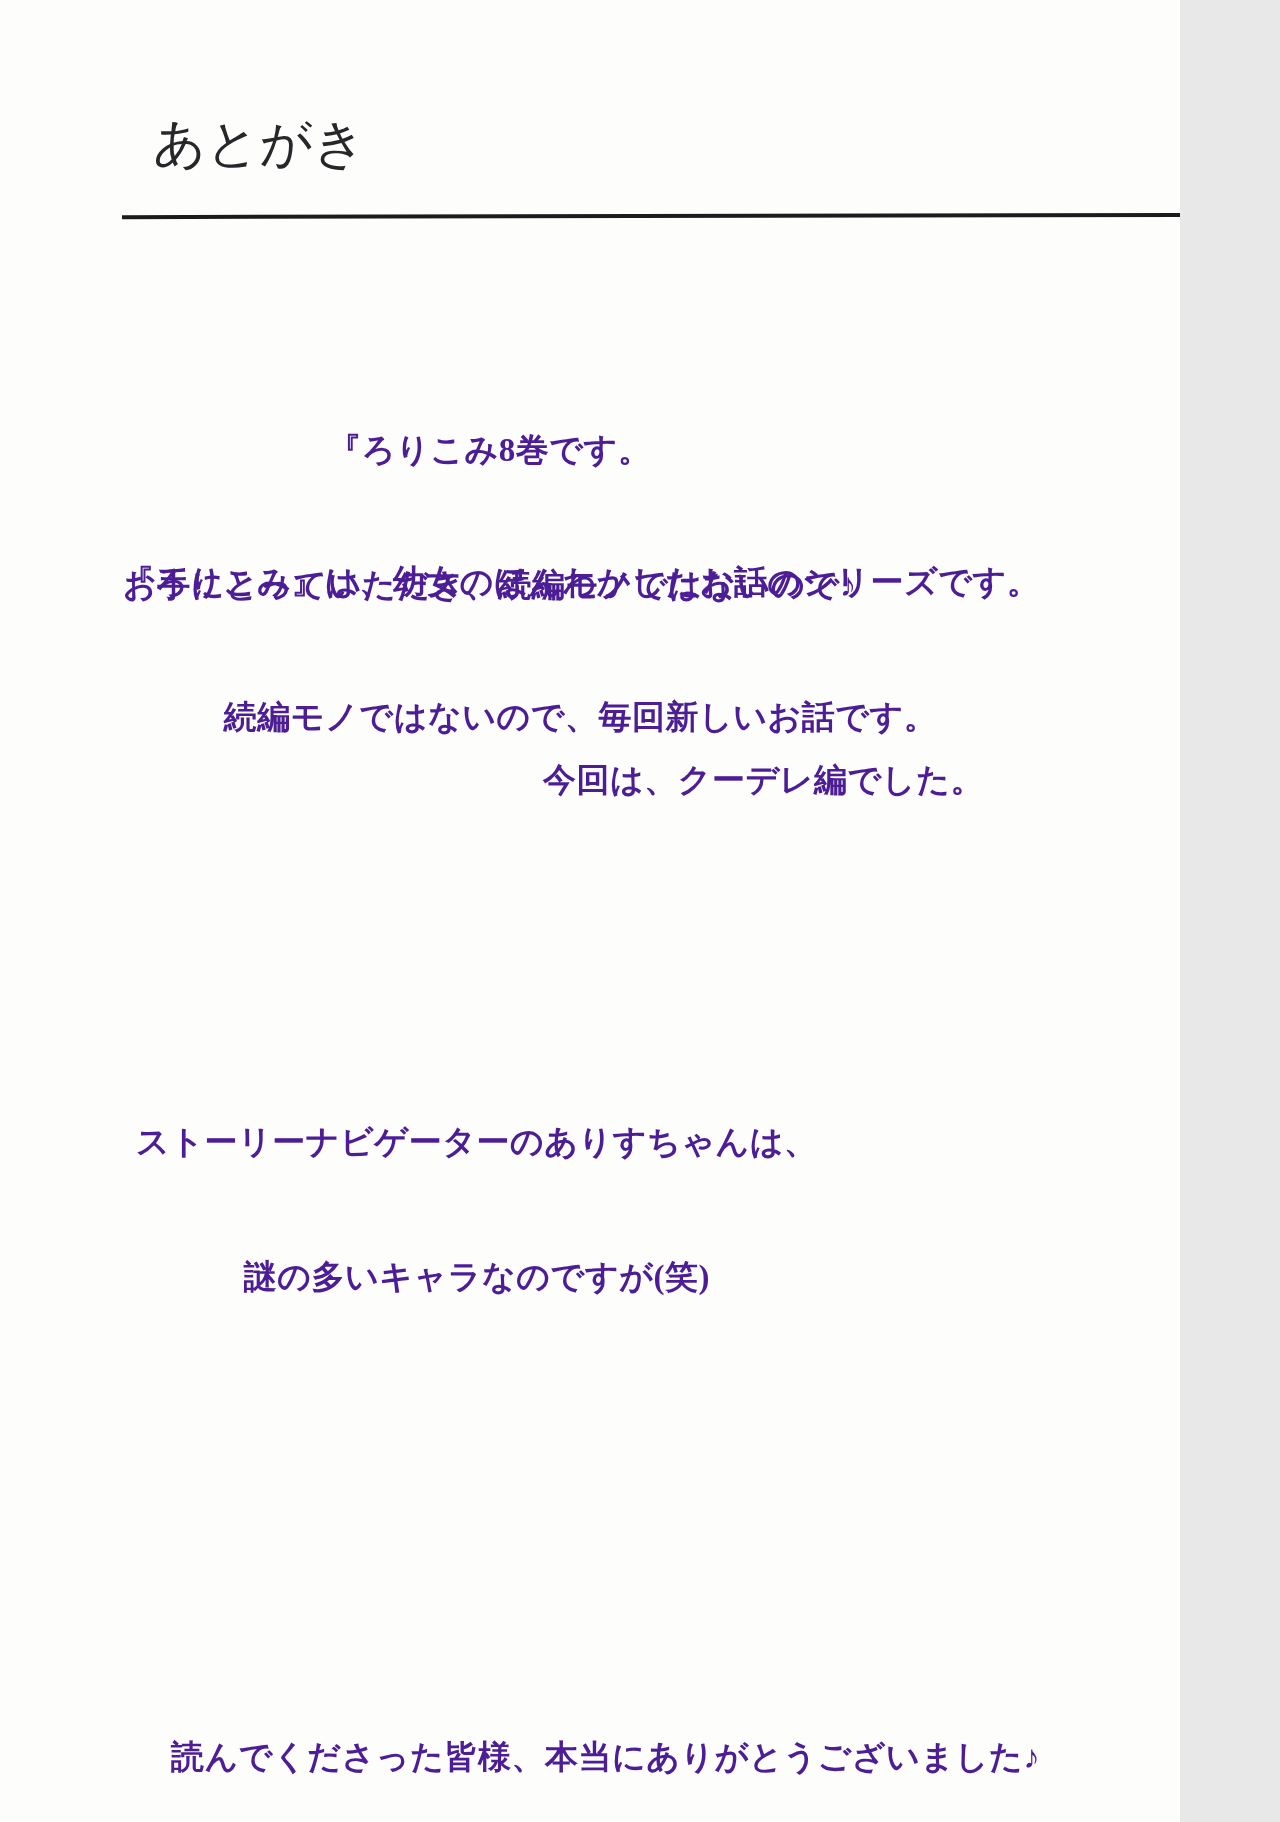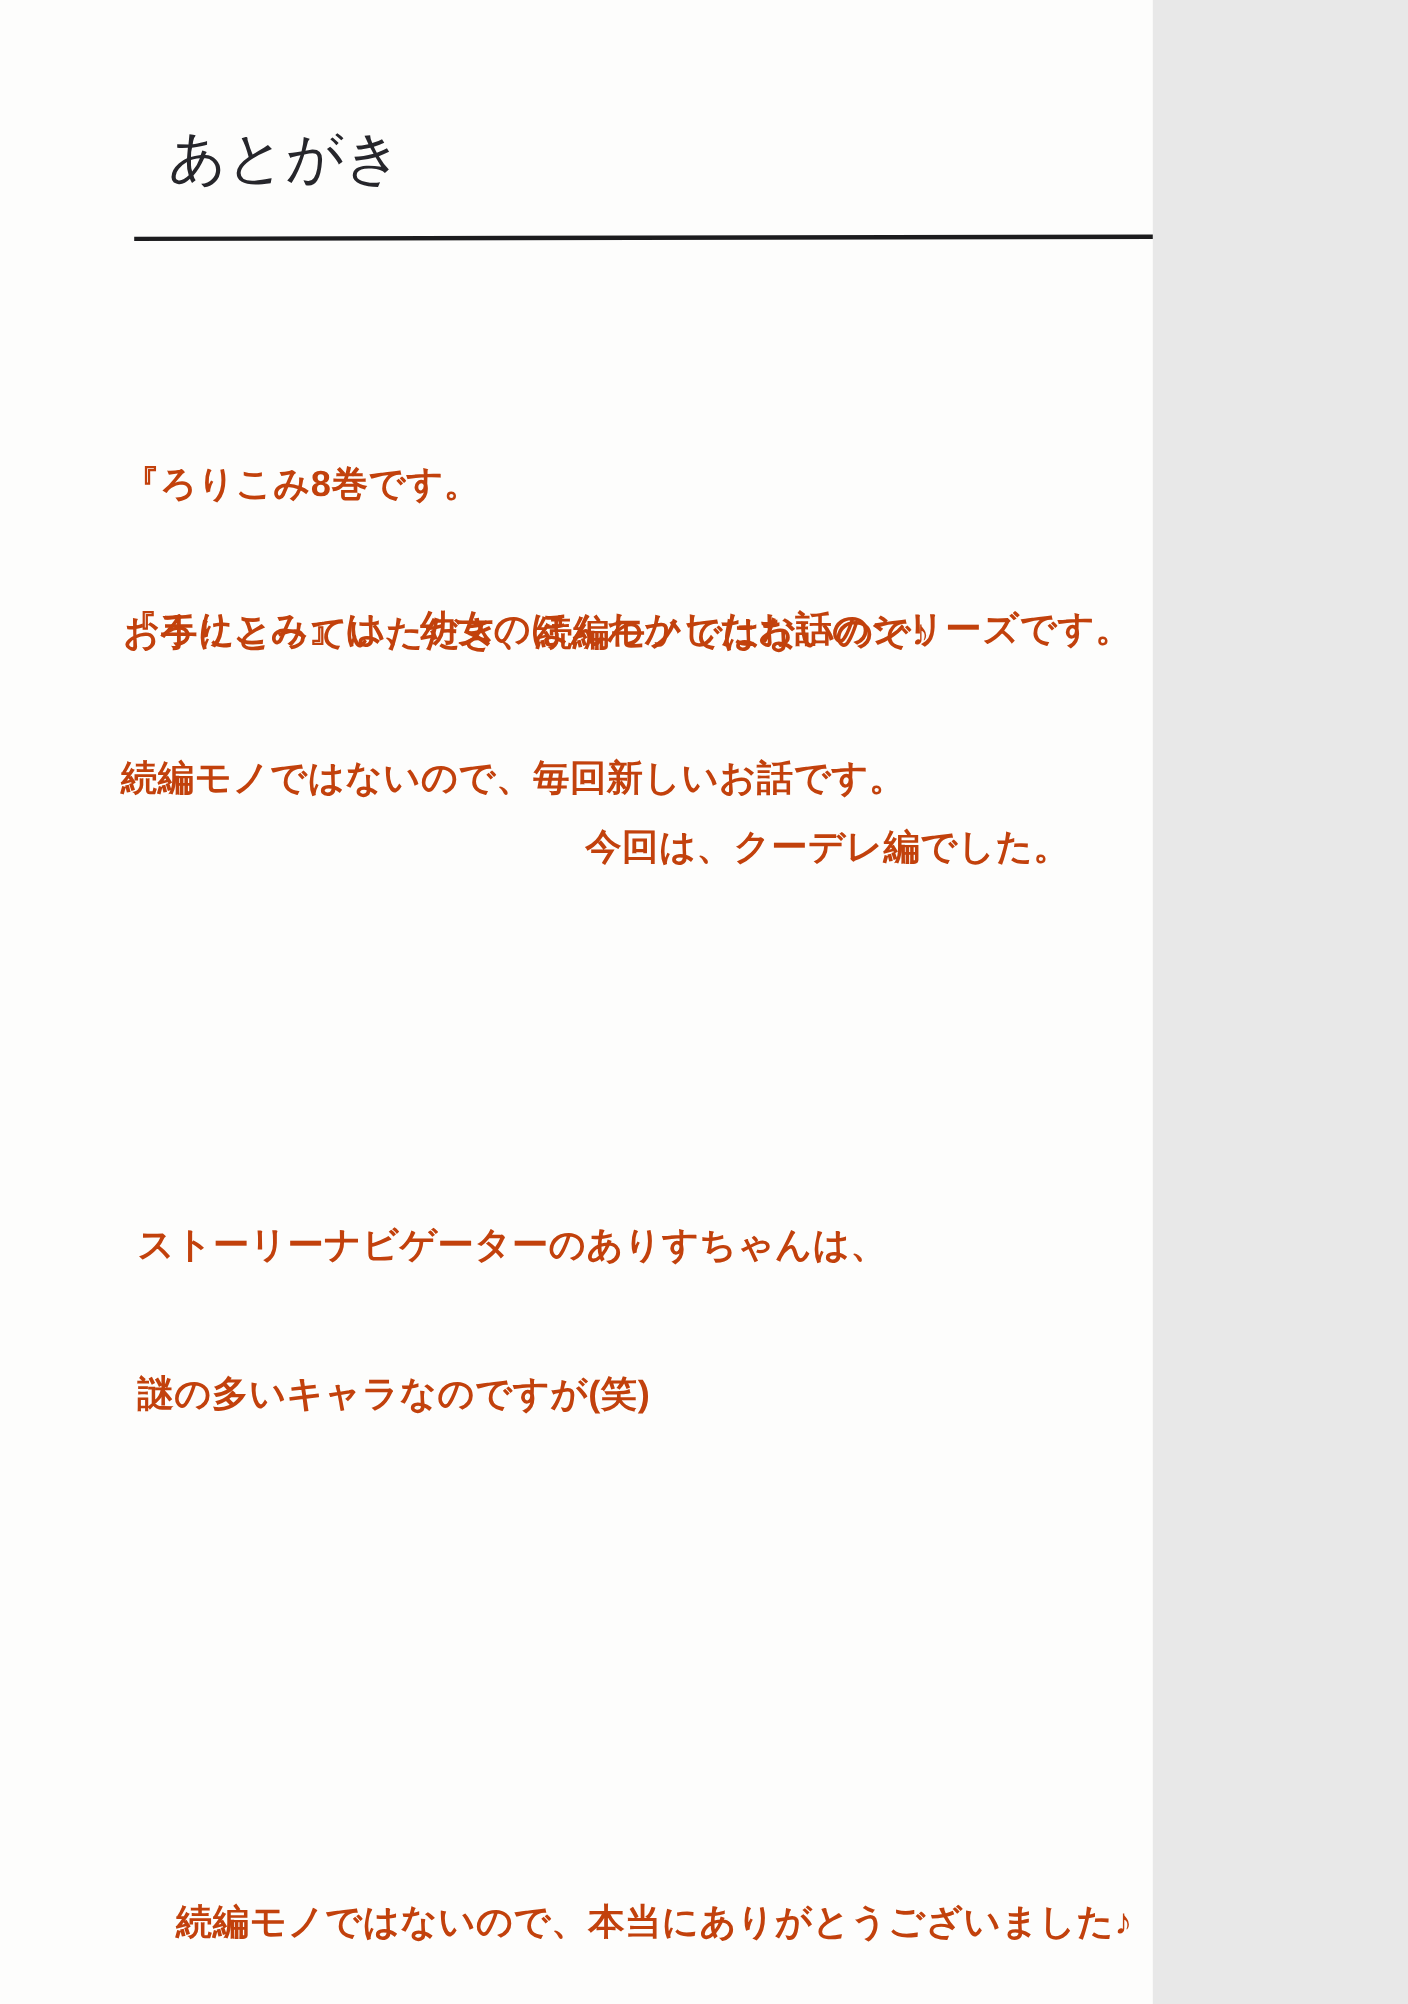--- a/index.html
+++ b/index.html
@@ -2,26 +2,27 @@
 <html><head>
 <meta charset="utf-8">
 <style>
   html, body {
     margin: 0;
     padding: 0;
     background: #e8e8e8;
   }
   .page {
     position: relative;
-    width: 1048px;
+    width: 1180px;
     height: 1822px;
     background: #fdfdfc;
     overflow: hidden;
-    font-family: Liberation Sans, sans-serif;
+    font-family: Liberation Serif, serif;
     color: #232323;
+    text-align: center;
   }
   
   .title {
     position: absolute;
     left: 153px;
     top: 108px;
     margin: 0;
     font-size: 52px;
     font-weight: 500;
     letter-spacing: 0px;
@@ -33,26 +34,26 @@
     left: 122px;
     top: 214px;
     width: 1078px;
     height: 4px;
     background: #1c1c1e;
     transform: rotate(-0.12deg);
   }
   
   .hand {
     position: absolute;
-    margin: 0;
+    margin: 11px;
     font-size: 33px;
     font-weight: 600;
     line-height: 45px;
     letter-spacing: 0.5px;
-    color: #c2410c;
+    color: #4c1d95;
     white-space: pre;
   }
   .hand .line { display: block; }
   .p-opening   { left: 112px; top: 327px; }
   .p-series    { left: 110px; top: 459px; }
   .p-volume    { left: 532px; top: 657px; }
   .p-character { left: 125px; top: 1019px; }
   .p-closing   { left: 160px; top: 1634px; }
 </style>
 </head>
@@ -77,16 +78,16 @@
   <p class="hand p-volume">
     <span class="line">今回は、クーデレ編でした。</span>
   </p>
 
   <p class="hand p-character">
     <span class="line">ストーリーナビゲーターのありすちゃんは、</span>
     <span class="line">謎の多いキャラなのですが(笑)</span>
   </p>
 
   <p class="hand p-closing">
-    <span class="line">続編モノではないので、本当にありがとうございました♪</span>
+    <span class="line">読んでくださった皆様、本当にありがとうございました♪</span>
   </p>
 
 </div>
 
 </body></html>

